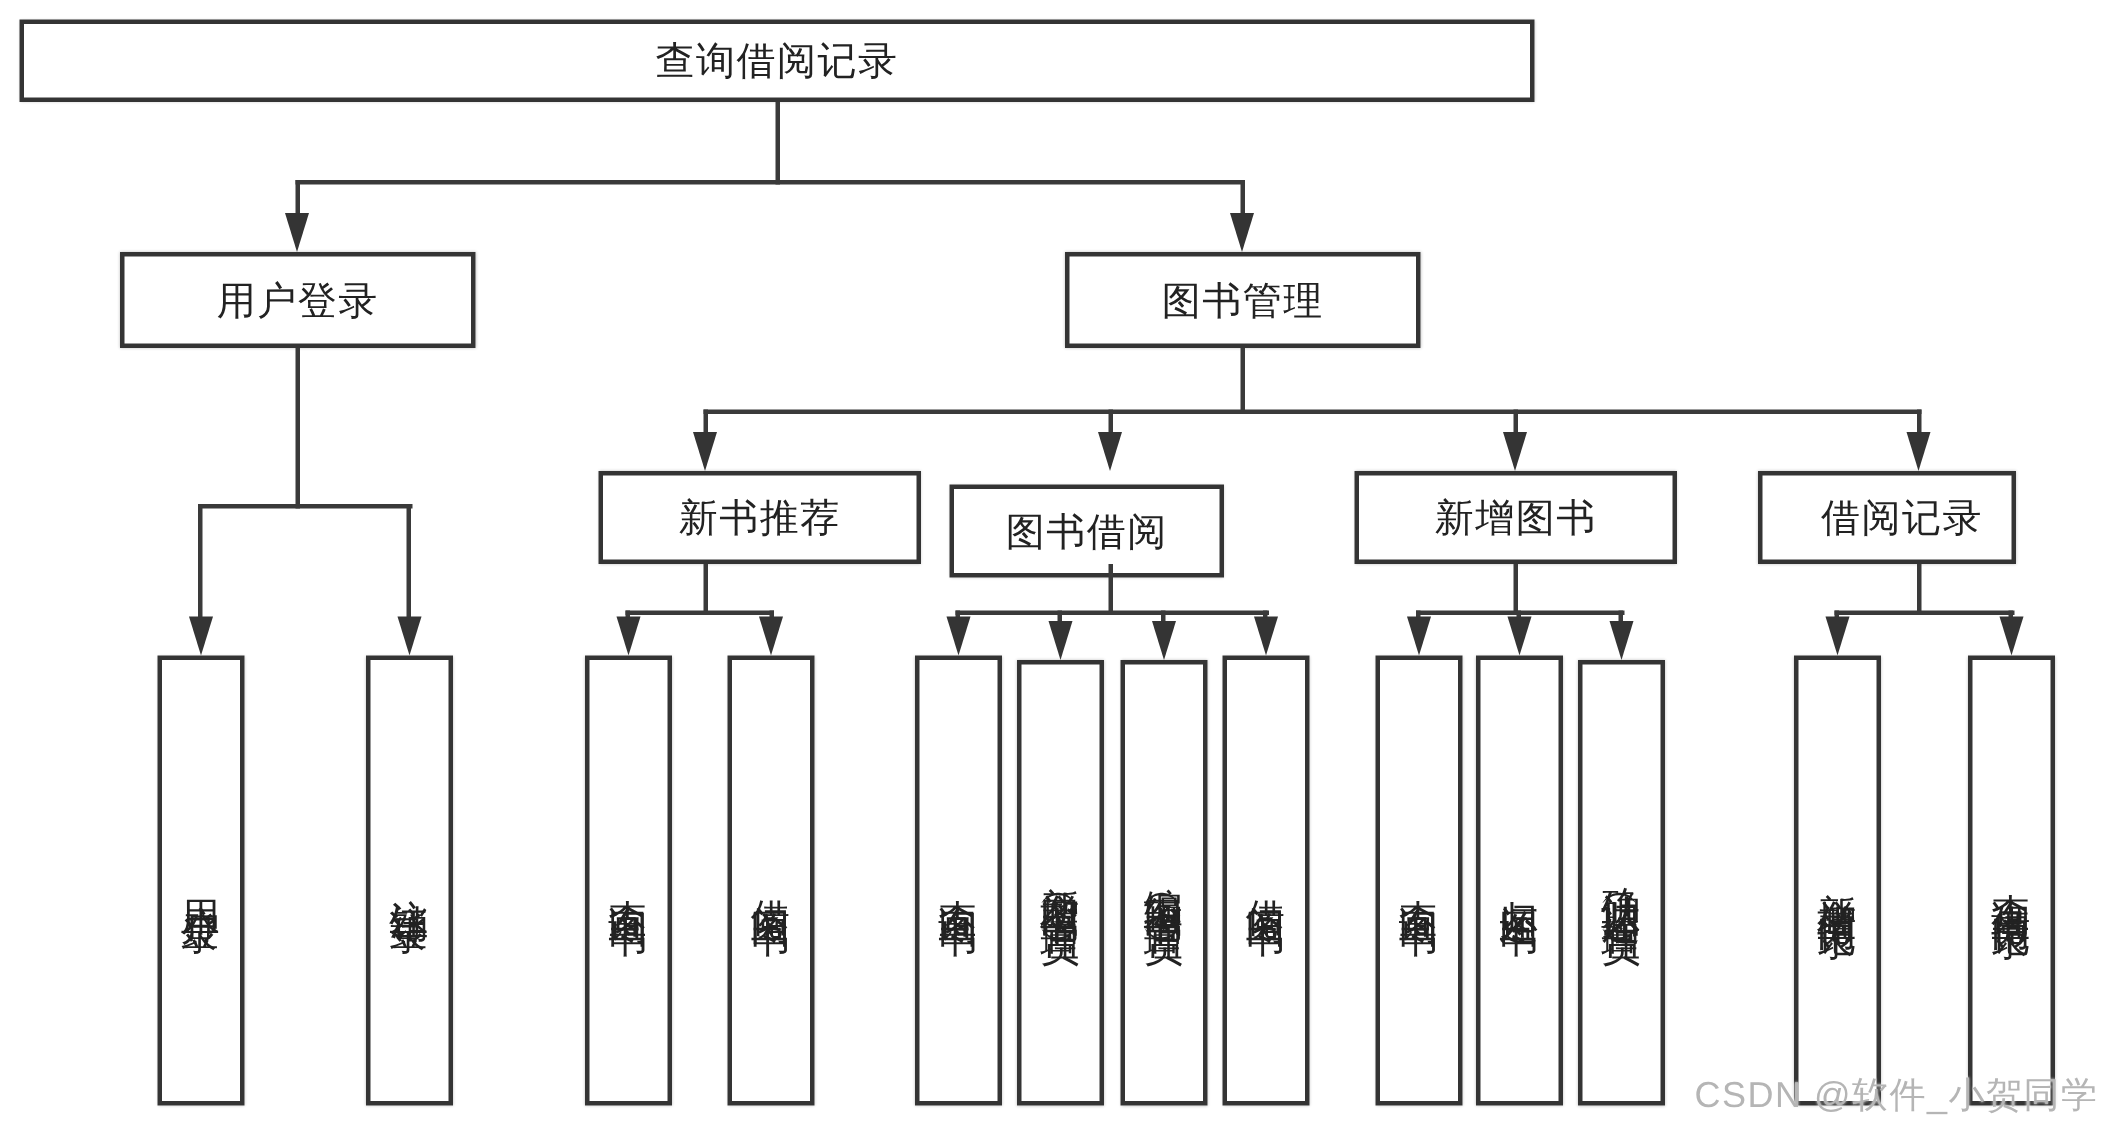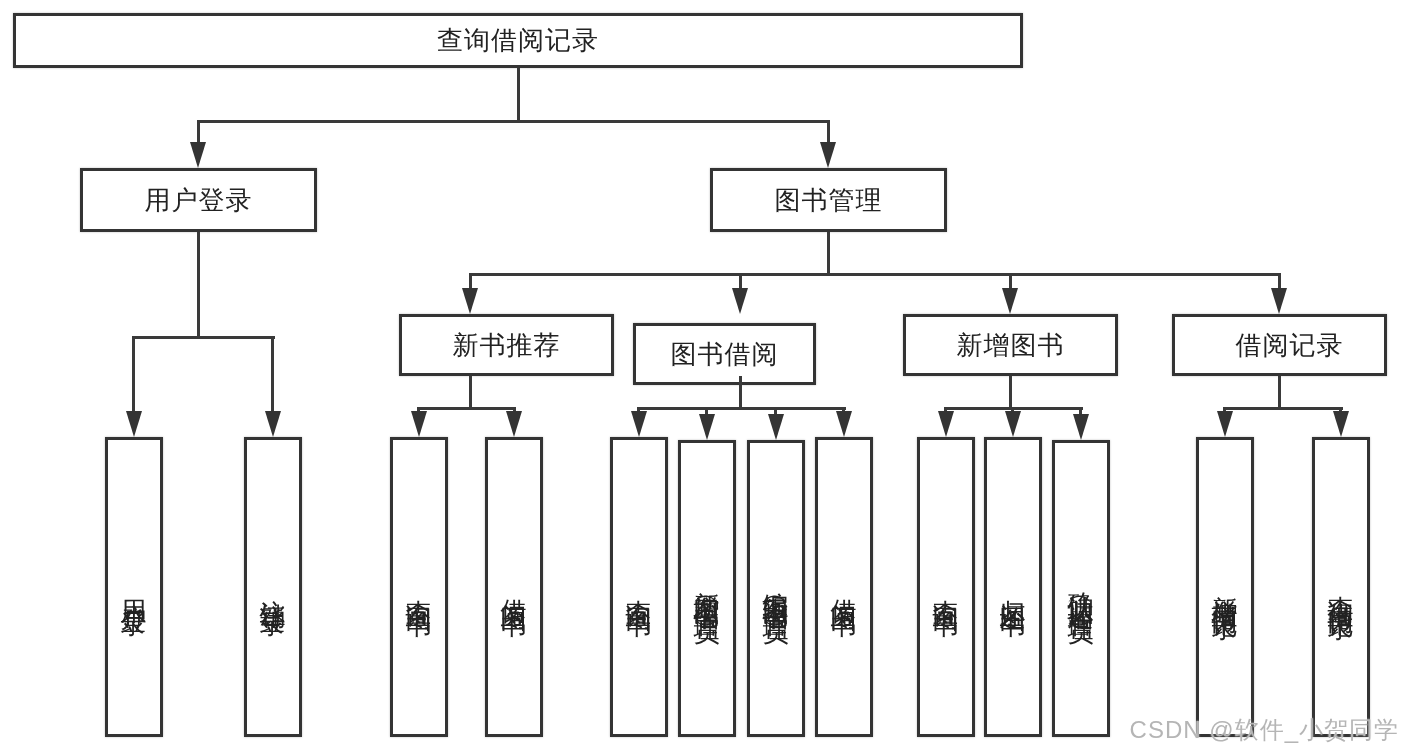--- a/index.html
+++ b/index.html
@@ -73,21 +73,21 @@
   </div>
 
   <div class="box hbox" style="left:633px; top:323px; width:183px; height:62px;">
     <span>图书借阅</span>
   </div>
 
   <div class="box hbox" style="left:903px; top:314px; width:215px; height:62px;">
     <span>新增图书</span>
   </div>
 
-  <div class="box hbox" style="left:1172px; top:314px; width:215px; height:62px;padding-left:20px;">
+  <div class="box hbox" style="left:1172px; top:314px; width:172px; height:62px;padding-left:20px;">
     <span>借阅记录</span>
   </div>
 
   <div class="box vbox" style="left:105px; top:437px; width:58px; height:300px;">
     <span class="vtext">用户登录</span>
   </div>
 
   <div class="box vbox" style="left:244px; top:437px; width:58px; height:300px;">
     <span class="vtext">注销登录</span>
   </div>

